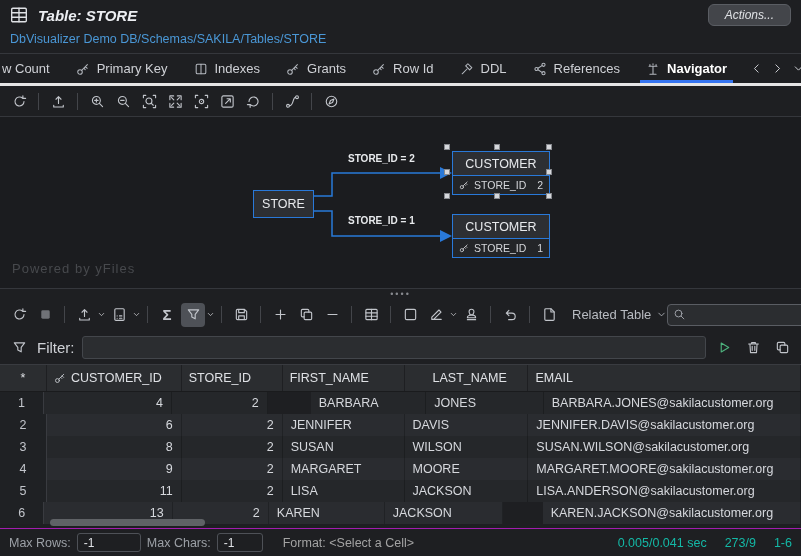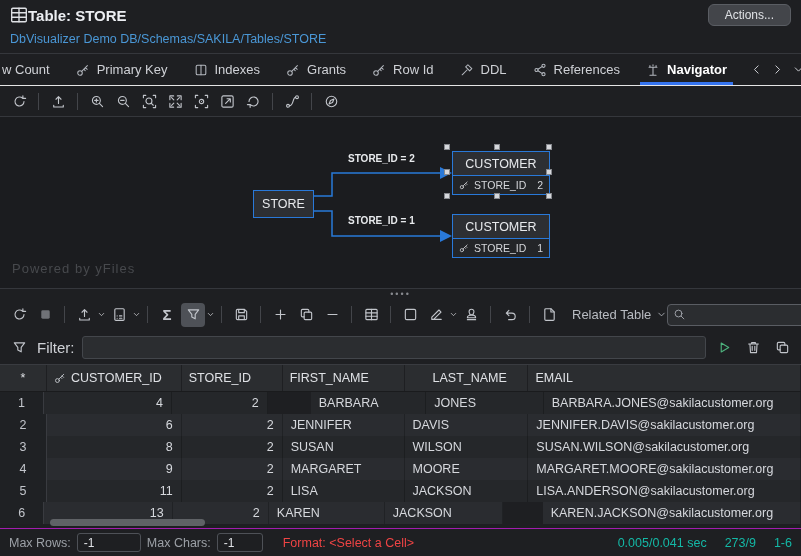--- a/index.html
+++ b/index.html
@@ -3,28 +3,28 @@
 <meta charset="utf-8">
 <style>
   html,body{margin:0;padding:0;background:#101114;}
   *{box-sizing:border-box;}
   .frame{position:relative;width:801px;height:556px;background:#1e1f22;color:#dfe1e5;
          font-family:"Liberation Sans",sans-serif;overflow:hidden;}
   .icon{display:inline-flex;align-items:center;justify-content:center;color:inherit;}
   .icon svg{display:block;}
 
   
-  .titlebar{position:absolute;top:0;left:0;right:0;height:30px;display:flex;align-items:center;padding:0 10px;gap:0;}
+  .titlebar{position:absolute;top:0;left:0;right:0;height:30px;display:flex;align-items:center;padding:0 10px;gap:10px;font-style:italic;}
   .title{font-size:15px;font-weight:bold;color:#eceef2;}
   .actions-btn{margin-left:auto;height:22px;padding:0 16px;background:#43454a;border:1px solid #5a5d63;
                border-radius:6px;color:#dfe1e5;font-size:12px;display:flex;align-items:center;}
   .breadcrumb{position:absolute;top:29px;left:10px;height:20px;font-size:12.5px;color:var(--link);display:flex;align-items:center;}
 
   
-  .tabbar{position:absolute;top:53px;left:0;right:0;height:33px;border-top:1px solid #35373c;border-bottom:1px solid #e5e5e5;
+  .tabbar{position:absolute;top:53px;left:0;right:0;height:33px;border-top:1px solid #35373c;border-bottom:3px solid #e5e5e5;
           display:flex;align-items:stretch;}
   .tab{display:flex;align-items:center;gap:7px;padding:0 13px;font-size:13px;color:#cfd1d6;position:relative;white-space:nowrap;}
   .tab:first-child{padding-left:2px;}
   .tab .icon{color:#b4b8bf;}
   .tab.active{color:#ffffff;font-weight:bold;}
   .tab.active::after{content:"";position:absolute;left:7px;right:7px;bottom:0;height:3px;background:var(--accent);}
   .tabnav{margin-left:auto;display:flex;align-items:center;gap:8px;padding:0 10px;color:#cfd1d6;}
 
   
   .toolbar{display:flex;align-items:center;padding:0 6px;}
@@ -73,21 +73,21 @@
         border-right:1px solid #393b40;color:#c2c5cb;}
   .gcell{display:flex;align-items:center;padding:0 8px;border-right:1px solid rgba(0,0,0,0.22);overflow:hidden;white-space:nowrap;}
   .al-r{justify-content:flex-end;}
   .hscroll{position:absolute;left:50px;bottom:2px;width:155px;height:7px;background:#5f6266;border-radius:4px;}
 
   
   .statusbar{position:absolute;top:528px;left:0;right:0;height:28px;border-top:1px solid #a21caf;
              display:flex;align-items:center;padding:0 9px;font-size:12.5px;color:#9ca0a6;}
   .sb-input{height:19px;background:#1e1f22;border:1px solid #4e5157;border-radius:3px;color:#dfe1e5;
             font-size:12px;padding:0 6px;margin:0 6px;outline:none;font-family:inherit;}
-  .sb-format{color:#ef4444;margin-left:14px;text-align:right;}
+  .sb-format{color:#a3a3a3;margin-left:14px;text-align:right;}
   .sb-right{margin-left:auto;display:flex;gap:18px;color:#14b8a6;}
 </style>
 </head>
 <body>
 
 <div class="frame" style="--accent: #3574f0; --link: #4a97d6; --edge: #2979d9; --green: #4db27d;">
 
   <div class="titlebar">
     <span class="icon" id="title-icon">
         <svg viewBox="0 0 16 16" width="18" height="18" fill="none" stroke="currentColor" stroke-width="1.2" stroke-linecap="round" stroke-linejoin="round">

